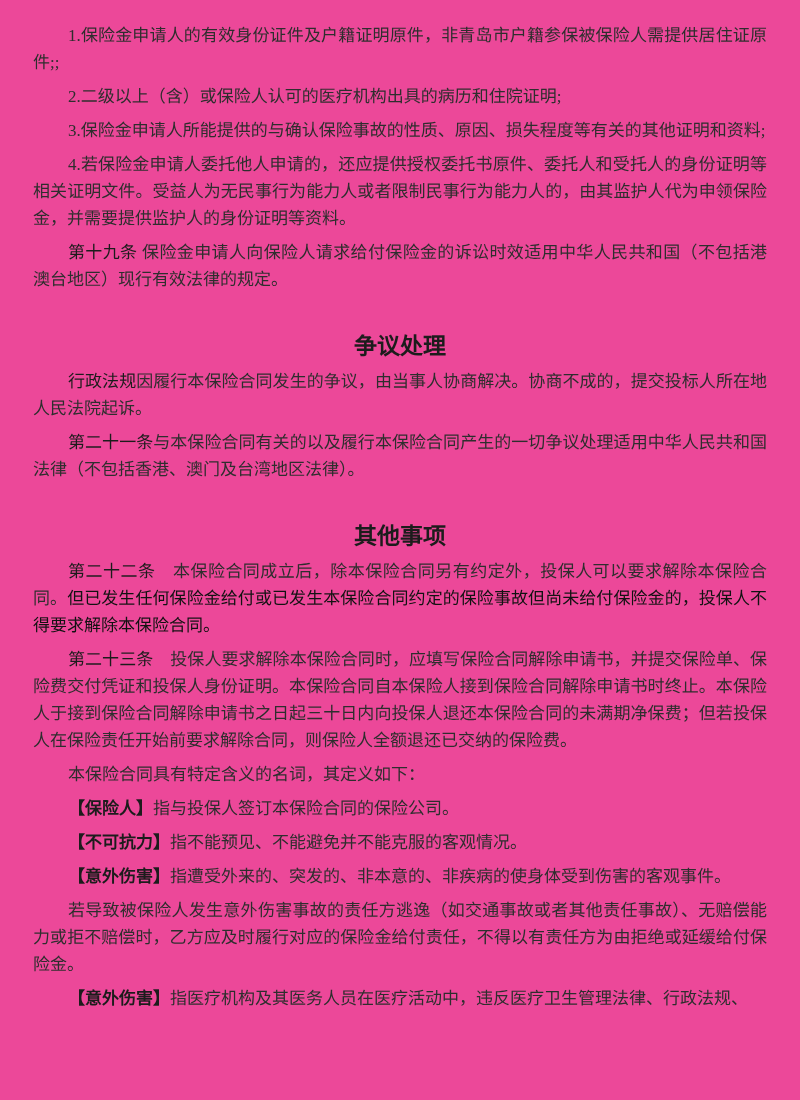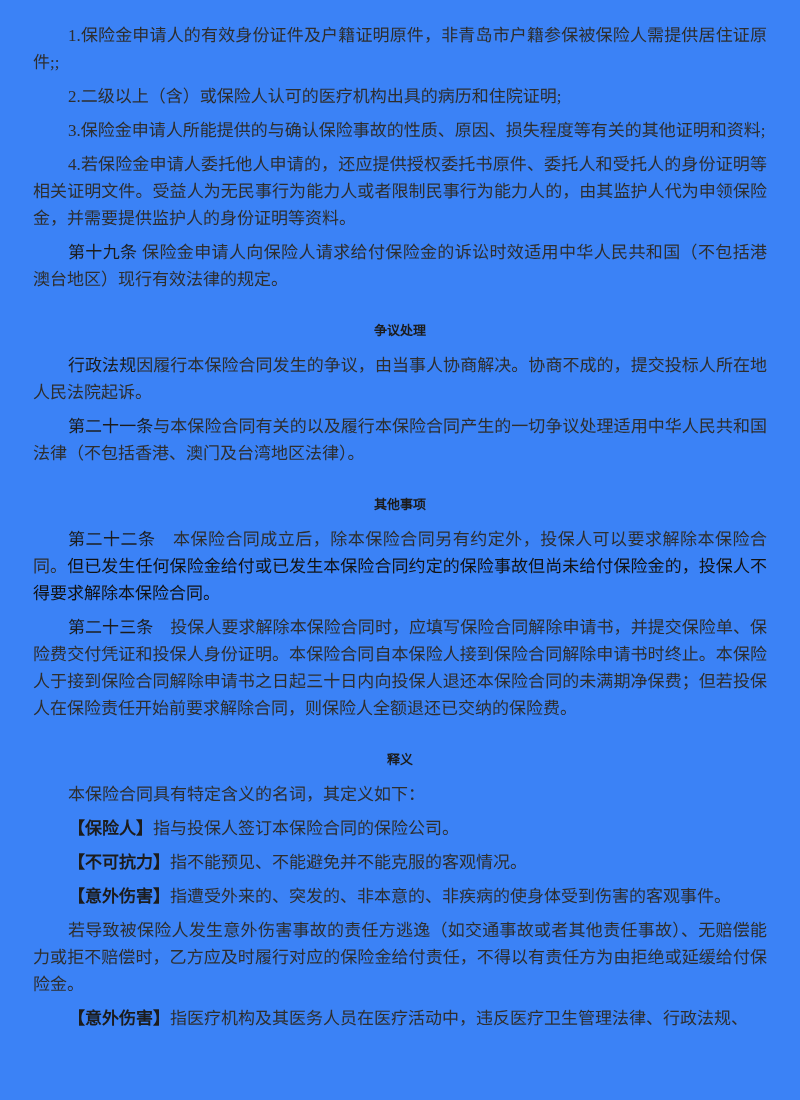--- a/index.html
+++ b/index.html
@@ -12,36 +12,36 @@
     height: 1100px;
     overflow: hidden;
     font-family: "Liberation Serif", "DejaVu Serif", serif;
   }
   .page {
     box-sizing: border-box;
     width: 800px;
     height: 1100px;
     padding: 22px 33px 0 33px;
     color: #2e2e2e;
-    background: #3b82f6;
+    background: #ec4899;
   }
   .para {
     font-size: 17px;
     line-height: 27px;
     margin: 0 0 7px 0;
     text-indent: 35px;
     text-align: justify;
   }
   .heading {
-    font-size: 13px;
+    font-size: 23px;
     line-height: 27px;
     font-weight: 700;
     text-align: center;
     text-indent: 0;
-    margin: 24px 0 8px 0;
+    margin: 40px 0 8px 0;
     color: #1c1c1c;
   }
   .clause-num {
     font-weight: 400;
     color: #1c1c1c;
   }
   .def-term {
     font-weight: 700;
     color: #1c1c1c;
     margin-top: 48px;
@@ -72,21 +72,20 @@
   <p class="para"><span class="clause-num">行政法规</span><span>因履行本保险合同发生的争议，由当事人协商解决。协商不成的，提交投标人所在地人民法院起诉。</span></p>
 
   <p class="para"><span class="clause-num">第二十一条</span><span>与本保险合同有关的以及履行本保险合同产生的一切争议处理适用中华人民共和国法律（不包括香港、澳门及台湾地区法律）。</span></p>
 
   <h2 class="heading">其他事项</h2>
 
   <p class="para"><span class="clause-num">第二十二条</span><span>　本保险合同成立后，除本保险合同另有约定外，投保人可以要求解除本保险合同。</span><span class="emph">但已发生任何保险金给付或已发生本保险合同约定的保险事故但尚未给付保险金的，投保人不得要求解除本保险合同。</span></p>
 
   <p class="para"><span class="clause-num">第二十三条</span><span>　投保人要求解除本保险合同时，应填写保险合同解除申请书，并提交保险单、保险费交付凭证和投保人身份证明。本保险合同自本保险人接到保险合同解除申请书时终止。本保险人于接到保险合同解除申请书之日起三十日内向投保人退还本保险合同的未满期净保费；但若投保人在保险责任开始前要求解除合同，则保险人全额退还已交纳的保险费。</span></p>
 
-  <h2 class="heading">释义</h2>
 
   <p class="para"><span>本保险合同具有特定含义的名词，其定义如下：</span></p>
 
   <p class="para"><span class="def-term">【保险人】</span><span>指与投保人签订本保险合同的保险公司。</span></p>
 
   <p class="para"><span class="def-term">【不可抗力】</span><span>指不能预见、不能避免并不能克服的客观情况。</span></p>
 
   <p class="para"><span class="def-term">【意外伤害】</span><span>指遭受外来的、突发的、非本意的、非疾病的使身体受到伤害的客观事件。</span></p>
 
   <p class="para"><span>若导致被保险人发生意外伤害事故的责任方逃逸（如交通事故或者其他责任事故）、无赔偿能力或拒不赔偿时，乙方应及时履行对应的保险金给付责任，不得以有责任方为由拒绝或延缓给付保险金。</span></p>

